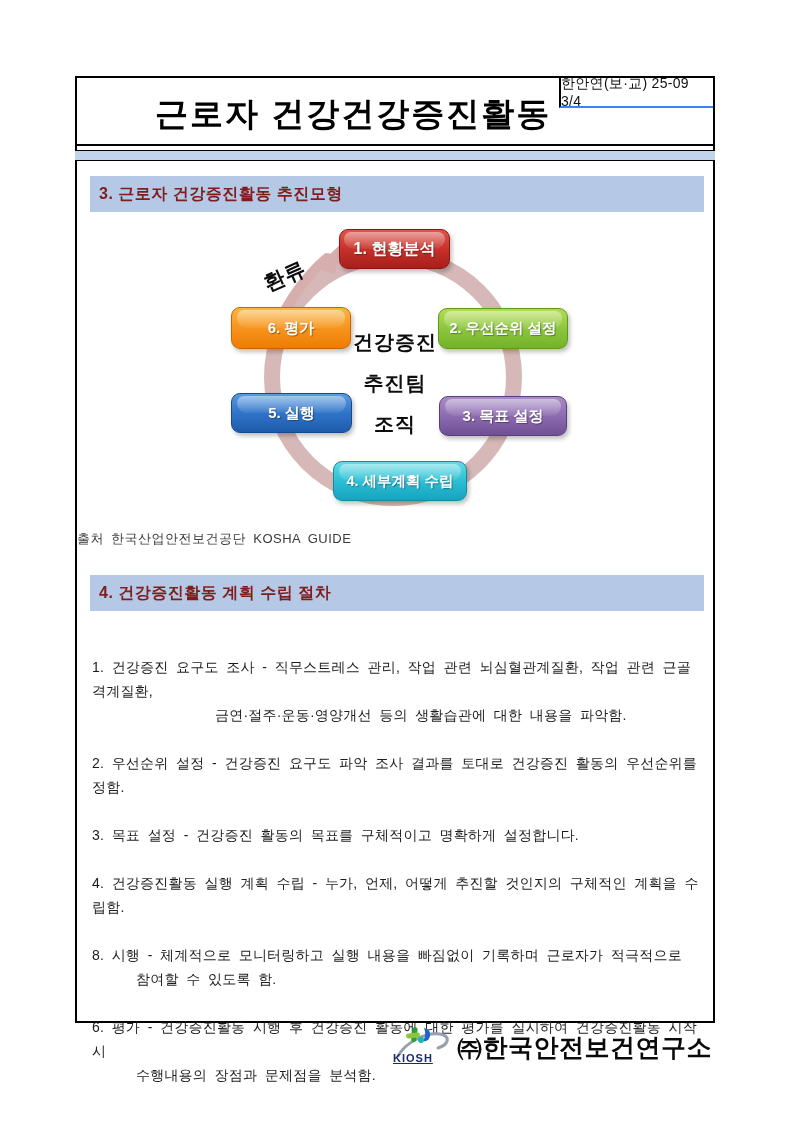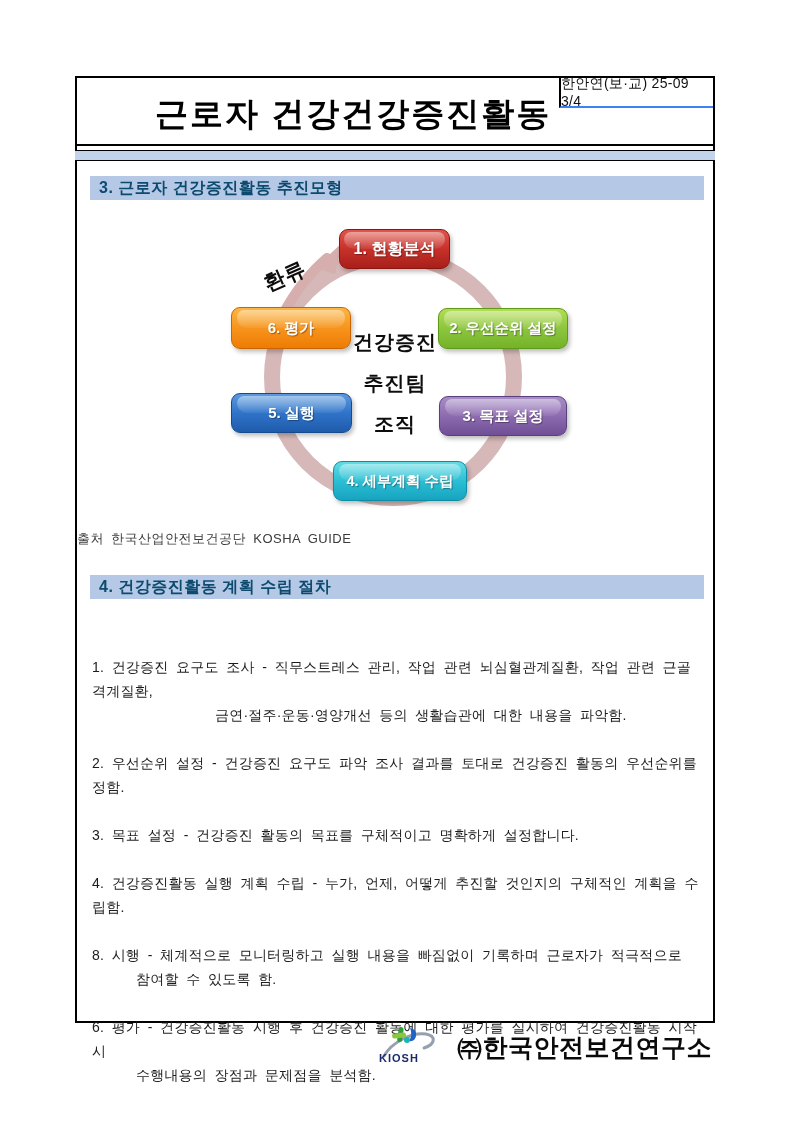--- a/index.html
+++ b/index.html
@@ -25,23 +25,23 @@
   }
 
   
   .band {
     position:absolute; left:-2px; right:-2px; top:72px; height:11px;
     background:#c2d3ec; border-top:1.5px solid #000; border-bottom:1.5px solid #000;
   }
 
   
   .sec-bar {
-    position:absolute; left:13px; width:614px; height:24px;
+    position:absolute; left:13px; width:614px; height:36px;
     background:#b5c8e6; display:flex; align-items:center;
-    font-size:16px; font-weight:700; color:#0c4a6e; padding-left:9px; letter-spacing:0.5px;
+    font-size:16px; font-weight:700; color:#7f1d1d; padding-left:9px; letter-spacing:0.5px;
   }
   .sec3 { top:98px; }
   .sec4 { top:497px; }
 
   
   .diagram { position:absolute; left:0; top:140px; width:636px; height:305px; }
   .ring-svg { position:absolute; left:0; top:0; width:636px; height:305px; }
 
   .step {
     position:absolute; border-radius:9px; display:flex; align-items:center; justify-content:center;
@@ -87,23 +87,23 @@
   .list-line { font-size:14px; line-height:24px; color:#1c1c1c; word-spacing:3.5px; letter-spacing:0.2px; }
   .ind-a { padding-left:123px; }
   .ind-b { padding-left:44px; }
 
   
   .footer { position:absolute; right:81px; top:1024px; display:flex; align-items:flex-end; }
   .logo-wrap { position:relative; width:64px; height:40px; margin-right:1px; }
   .logo-svg { position:absolute; left:0; top:0; }
   .logo-text {
     position:absolute; left:1px; bottom:0px; font-size:11px; font-weight:800;
-    color:#1b2a6b; letter-spacing:1px;
-  }
-  .company { font-size:25px; font-weight:700; color:#0a0a0a; letter-spacing:0.5px; line-height:1; padding-bottom:4px;margin-left:14px; }
+    color:#1b2a6b; letter-spacing:1px;text-decoration:underline;
+  }
+  .company { font-size:25px; font-weight:700; color:#0a0a0a; letter-spacing:0.5px; line-height:1; padding-bottom:4px; }
 </style>
 </head>
 <body>
 
 <div class="frame">
 
   <div class="title-row">
     <div class="doc-title">근로자 건강건강증진활동</div>
     <div class="code-box">
       <span>한안연(보·교) 25-09 3/4</span>

